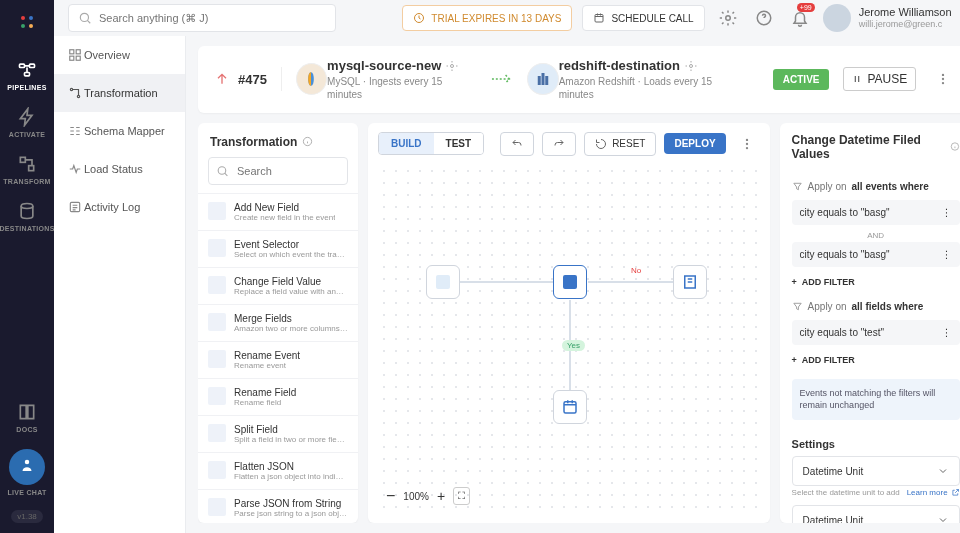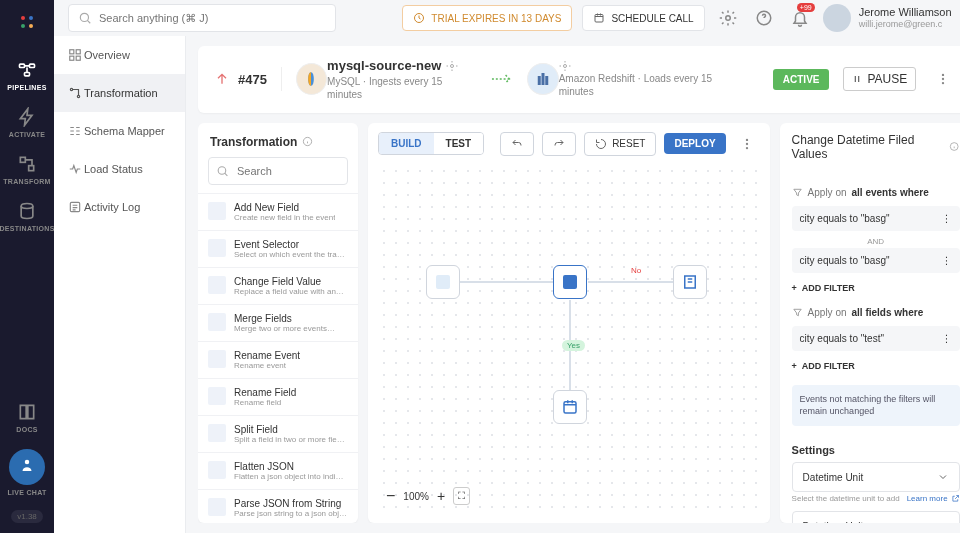--- a/index.html
+++ b/index.html
@@ -68,21 +68,21 @@
 .canvas-body{flex:1;position:relative;background-image:radial-gradient(#e5e7eb 1px,transparent 1px);background-size:12px 12px;margin:0 10px 10px;border-radius:4px}
 .node{position:absolute;width:34px;height:34px;background:#fff;border:1px solid #d0d5dd;border-radius:6px;display:flex;align-items:center;justify-content:center}
 .node.sel{border-color:#3974c7}
 .node-sm{width:14px;height:14px;background:#e0ecf8;border-radius:2px}
 .edge-label{position:absolute;font-size:8px;padding:1px 5px;border-radius:6px}
 .yes{background:#d4f4dd;color:#38a169}
 .no{color:#e53e3e}
 .zoom-ctrl{position:absolute;bottom:8px;left:8px;display:flex;align-items:center;gap:8px;font-size:10px}
 .zoom-ctrl>*{cursor:pointer}
 .props{width:192px;padding:10px 12px;overflow-y:auto}
-.props-title{font-size:12px;font-weight:400;margin-bottom:18px;display:flex;align-items:center;gap:5px}
+.props-title{font-size:12px;font-weight:700;margin-bottom:12px;display:flex;align-items:center;gap:5px}
 .filter-hdr{display:flex;align-items:center;gap:5px;font-size:10px;color:#777;margin:8px 0}
 .filter-hdr b{color:#333;font-weight:600}
 .filter-row{background:#f5f6f8;border-radius:4px;padding:7px 8px;font-size:10px;display:flex;align-items:center;justify-content:space-between;margin-bottom:4px}
 .and{text-align:center;font-size:8px;color:#999;margin:2px 0}
 .add-filter{display:flex;align-items:center;gap:5px;font-size:9px;font-weight:600;padding:6px 0;cursor:pointer}
 .info-box{background:#eef4fb;border-radius:4px;padding:8px;font-size:9px;color:#556;margin:8px 0;line-height:1.4}
 .settings-h{font-size:11px;font-weight:600;margin:10px 0 6px}
 .setting-row{border:1px solid #e2e4e8;border-radius:4px;padding:8px 10px;display:flex;align-items:center;justify-content:space-between;font-size:10px;margin-bottom:2px}
 .setting-hint{font-size:8px;color:#999;display:flex;justify-content:space-between;align-items:center;margin-bottom:8px}
 .learn{color:#3974c7;display:flex;align-items:center;gap:3px}
@@ -277,20 +277,21 @@
           <div class="conn">
             <div class="conn-icon blue">
                 <svg width="18" height="18" viewBox="0 0 24 24" fill="#4a6fa5">
                   <rect x="5" y="8" width="4" height="12"></rect>
                   <rect x="10" y="4" width="4" height="16"></rect>
                   <rect x="15" y="8" width="4" height="12"></rect>
                 </svg>
               </div>
             <div class="conn-text">
               <div class="conn-title">
+                  <span>redshift-destination</span>
                   <svg width="12" height="12" viewBox="0 0 24 24" fill="none" stroke="#aaa" stroke-width="2">
                     <circle cx="12" cy="12" r="3"></circle>
                     <path d="M12 2v3M12 19v3M20 12h3M1 12h3"></path>
                   </svg>
                 </div>
               <div class="conn-sub">Amazon Redshift · Loads every 15 minutes</div>
             </div>
           </div>
           <div class="hdr-spacer"></div>
           <span class="act-btn">ACTIVE</span>
@@ -344,21 +345,21 @@
                   <div class="trans-ico"></div>
                   <div class="trans-txt">
                     <span class="trans-name">Change Field Value</span>
                     <span class="trans-desc">Replace a field value with ano…</span>
                   </div>
                 </div>
                 <div class="trans-item">
                   <div class="trans-ico"></div>
                   <div class="trans-txt">
                     <span class="trans-name">Merge Fields</span>
-                    <span class="trans-desc">Merge two or more events…</span>
+                    <span class="trans-desc">Amazon two or more columns…</span>
                   </div>
                 </div>
                 <div class="trans-item">
                   <div class="trans-ico"></div>
                   <div class="trans-txt">
                     <span class="trans-name">Rename Event</span>
                     <span class="trans-desc">Rename event</span>
                   </div>
                 </div>
                 <div class="trans-item">

